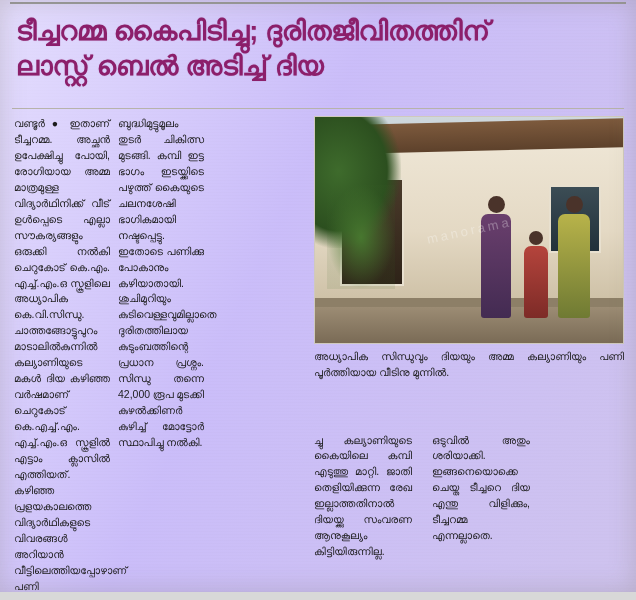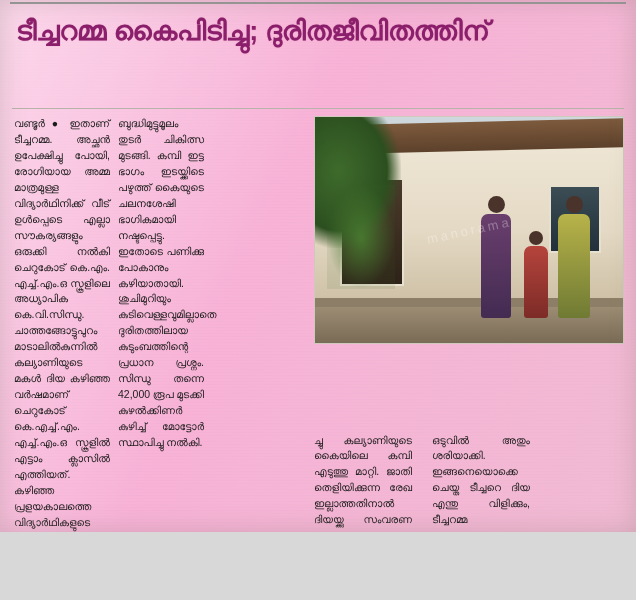--- a/index.html
+++ b/index.html
@@ -10,22 +10,22 @@
   body {
     width: 636px;
     height: 600px;
     overflow: hidden;
     font-family: "Liberation Sans", sans-serif;
   }
 
   #clipping {
     position: relative;
     width: 636px;
-    height: 532px;
-    background: #f9a8d4;
+    height: 592px;
+    background: #c4b5fd;
     box-sizing: border-box;
     overflow: hidden;
   }
 
   
   #paper-texture {
     position: absolute;
     inset: 0;
     background:
       linear-gradient(115deg, rgba(255,255,255,0.55) 0%, rgba(240,236,228,0.15) 42%, rgba(226,221,210,0.35) 100%),
@@ -223,20 +223,21 @@
 </head>
 <body>
 
 <div id="clipping">
   <div id="paper-texture"></div>
   <div class="hr-top"></div>
 
   <div class="headline-wrap">
     <div class="headline">
       <span>ടീച്ചറമ്മ കൈപിടിച്ചു; ദുരിതജീവിതത്തിന്</span>
+      <span class="l2">ലാസ്റ്റ് ബെല്‍ അടിച്ച് ദിയ</span>
     </div>
   </div>
 
   <div class="hr-under"></div>
 
   <div class="body-area">
 
     <div class="col" id="col1">
       <p>വണ്ടൂര്‍ ● ഇതാണ് ടീച്ചറമ്മ. അച്ഛന്‍ ഉപേക്ഷിച്ചു പോയി, രോഗിയായ അമ്മ മാത്രമുള്ള വിദ്യാര്‍ഥിനിക്ക് വീട് ഉള്‍പ്പെടെ എല്ലാ സൗകര്യങ്ങളും ഒരുക്കി നല്‍കി ചെറുകോട് കെ.എം. എച്ച്.എം.ഒ സ്കൂളിലെ അധ്യാപിക കെ.വി.സിന്ധു. ചാത്തങ്ങോട്ടുപുറം മാടാലില്‍കുന്നില്‍ കല്യാണിയുടെ മകള്‍ ദിയ കഴിഞ്ഞ വര്‍ഷമാണ് ചെറുകോട് കെ.എച്ച്.എം. എച്ച്.എം.ഒ സ്കൂളില്‍ എട്ടാം ക്ലാസില്‍ എത്തിയത്. കഴിഞ്ഞ പ്രളയകാലത്തെ വിദ്യാര്‍ഥികളുടെ വിവരങ്ങള്‍ അറിയാന്‍ വീട്ടിലെത്തിയപ്പോഴാണ് പണി പൂര്‍ത്തിയാവാത്ത, പൊടിഞ്ഞു വീണ വീട്ടിലെ ദിയയുടെ ദുരിതജീവിതം സിന്ധു അറിഞ്ഞത്. ജനിച്ച് അധികം കഴിയുന്നതിനു മുന്‍പ് അച്ഛന്‍ ഉപേക്ഷിച്ചു. കല്യാണി കൂലിവേലയ്ക്ക് പോയാണ് മകളെ വളര്‍ത്തിയത്. അഞ്ചു വര്‍ഷം മുന്‍പു ബസ് അപകടത്തില്‍ കല്യാണിയുടെ വലതു കൈയ്ക്കു പരുക്കേറ്റി നാല് കമ്പി ഇട്ടു. സാമ്പത്തിക</p>
     </div>
@@ -266,20 +267,21 @@
           <div class="head"></div>
           <div class="body"></div>
         </div>
         <div class="fig" id="fig-right">
           <div class="head"></div>
           <div class="body"></div>
         </div>
 
         <div class="photo-watermark">manorama</div>
       </div>
+      <div class="caption">അധ്യാപിക സിന്ധുവും ദിയയും അമ്മ കല്യാണിയും പണി പൂര്‍ത്തിയായ വീടിനു മുന്നില്‍.</div>
     </div>
 
     <div class="lower-cols">
       <div class="lcol" id="lcol1">
         <p>ച്ചു കല്യാണിയുടെ കൈയിലെ കമ്പി എടുത്തു മാറ്റി. ജാതി തെളിയിക്കുന്ന രേഖ ഇല്ലാത്തതിനാല്‍ ദിയയ്ക്കു സംവരണ ആനുകൂല്യം കിട്ടിയിരുന്നില്ല.</p>
       </div>
       <div class="lcol" id="lcol2">
         <p>ഒടുവില്‍ അതും ശരിയാക്കി. ഇങ്ങനെയൊക്കെ ചെയ്ത ടീച്ചറെ ദിയ എന്തു വിളിക്കും, ടീച്ചറമ്മ എന്നല്ലാതെ.</p>
       </div>
       <div class="lcol" id="lcol3">

